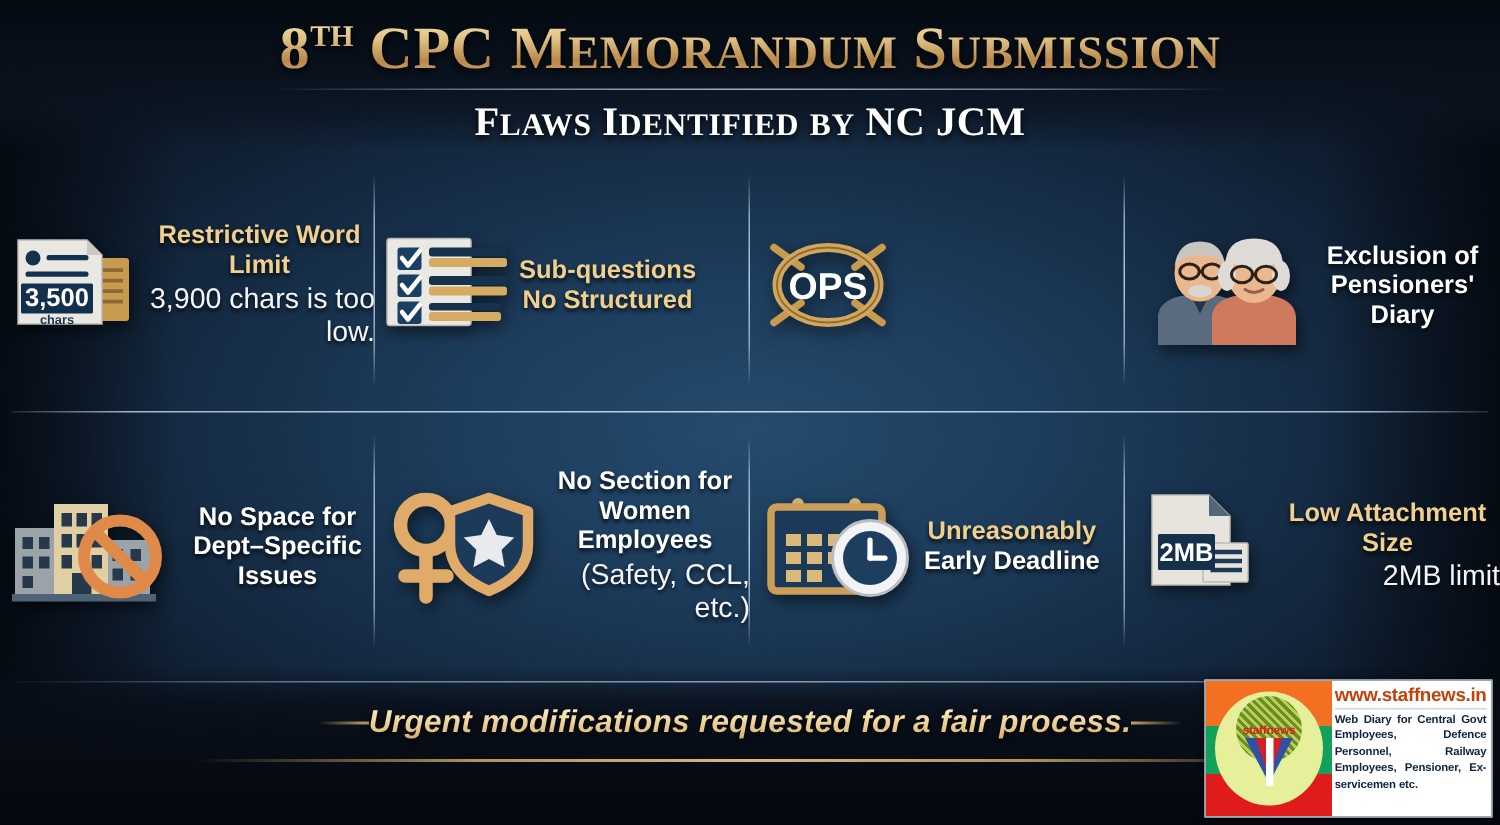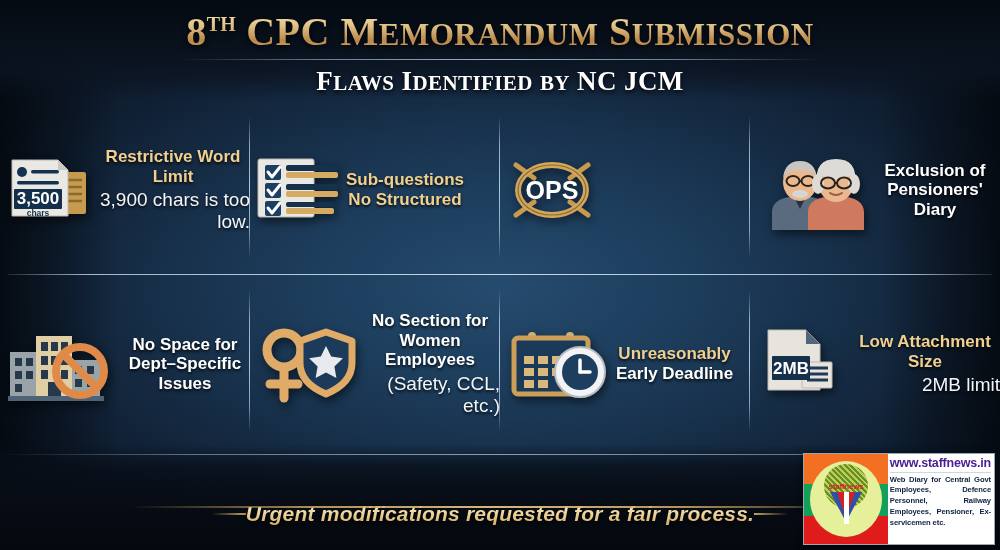--- a/index.html
+++ b/index.html
@@ -67,21 +67,21 @@
   .cap .s{ font-size:19px; color:#f2f5f9; margin-top:3px; text-shadow:0 2px 3px rgba(0,0,0,.8);text-align:right; }
 
   
   .art{ filter:drop-shadow(2px 4px 5px rgba(0,0,0,.55)); }
 
   
   .footband{ position:absolute; bottom:0; left:0; right:0; height:106px; z-index:6;
     background:linear-gradient(to bottom, rgba(10,18,30,0) 0%, rgba(8,14,24,.78) 22%, #070c15 55%, #04080e 100%); }
   .foot-rule-top{ position:absolute; top:10px; left:0; width:1000px; height:1px;
     background:linear-gradient(to right, rgba(170,195,225,0) 0%, rgba(185,208,235,.5) 20%, rgba(200,222,246,.65) 50%, rgba(185,208,235,.5) 80%, rgba(170,195,225,0) 100%);}
-  .foot-inner{ position:absolute; top:26px; left:0; width:1000px; display:flex; align-items:center; justify-content:center; margin-top:32px;}
+  .foot-inner{ position:absolute; top:26px; left:0; width:1000px; display:flex; align-items:center; justify-content:center; }
   .dash{ width:34px; height:2px; background:linear-gradient(to right, rgba(200,165,95,0), #c8a45f); }
   .dash.r{ background:linear-gradient(to left, rgba(200,165,95,0), #c8a45f); }
   .foot-text{ font-size:21px; font-weight:bold; font-style:italic; letter-spacing:.2px;
     background:linear-gradient(to bottom,#fff1cf 0%,#f0d69e 45%,#d5ab63 100%);
     -webkit-background-clip:text; background-clip:text; color:transparent; -webkit-text-fill-color:transparent;
     filter:drop-shadow(0 2px 3px rgba(0,0,0,.9)); }
   .foot-rule-bot{ position:absolute; top:62px; left:130px; width:740px; height:2px;
     background:linear-gradient(to right, rgba(190,155,85,0) 0%, rgba(205,170,100,.85) 25%, rgba(225,195,130,.95) 50%, rgba(205,170,100,.85) 75%, rgba(190,155,85,0) 100%); }
 
   
@@ -95,21 +95,21 @@
   .lg-dot{ position:absolute; left:20px; top:10px; width:44px; height:44px; border-radius:50%;
     background:repeating-linear-gradient(45deg,#6b8e23 0 2px,#b9cf5a 2px 4px); }
   .lg-name{ position:absolute; left:16px; top:28px; width:52px; text-align:center;
     font-size:8px; font-weight:bold; color:#d42020; letter-spacing:-.2px; }
   .lg-tri{ position:absolute; left:26px; top:38px; width:0; height:0;
     border-left:16px solid transparent; border-right:16px solid transparent; border-top:30px solid #2f50a8;}
   .lg-tri2{ position:absolute; left:33px; top:38px; width:0; height:0;
     border-left:9px solid transparent; border-right:9px solid transparent; border-top:26px solid #d42020;}
   .lg-stem{ position:absolute; left:40px; top:38px; width:5px; height:32px; background:#ffffff;}
   .logo-r{ flex:1; background:#ffffff; padding:2px 3px 0 3px; }
-  .lg-url{ font-size:12.5px; font-weight:bold; color:#4c1d95; text-align:center;
+  .lg-url{ font-size:12.5px; font-weight:bold; color:#c2410c; text-align:center;
     letter-spacing:-.2px; border-bottom:1px solid #cfd6dd; line-height:1.25; }
   .lg-desc{ font-size:7.6px; font-weight:bold; color:#0e2340; line-height:1.42;
     text-align:justify; margin-top:2px; letter-spacing:-.1px; }
 </style>
 </head>
 <body>
 
 <div id="poster">
 
   <div class="header">

